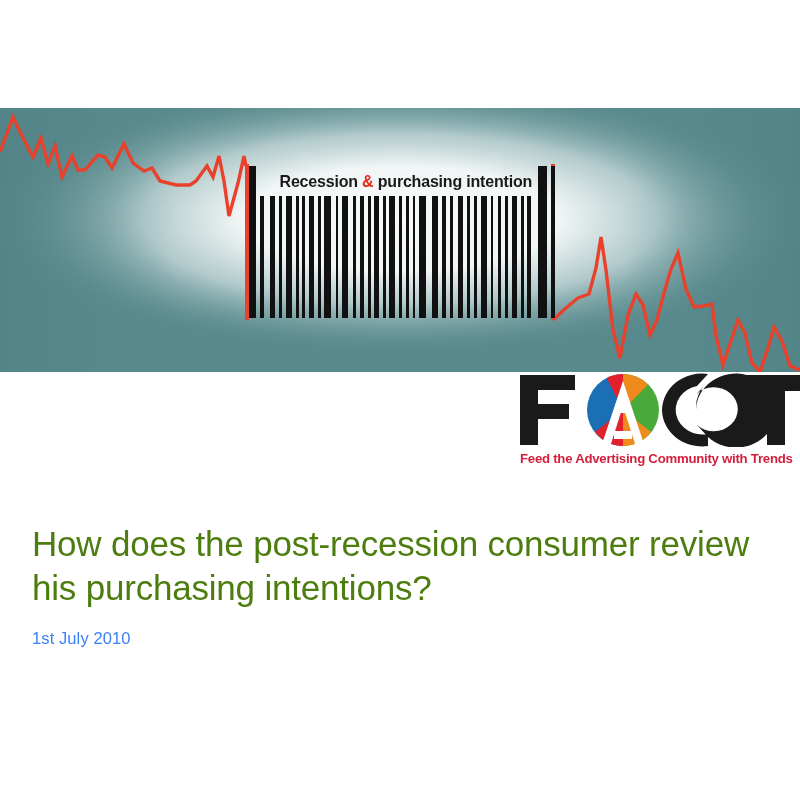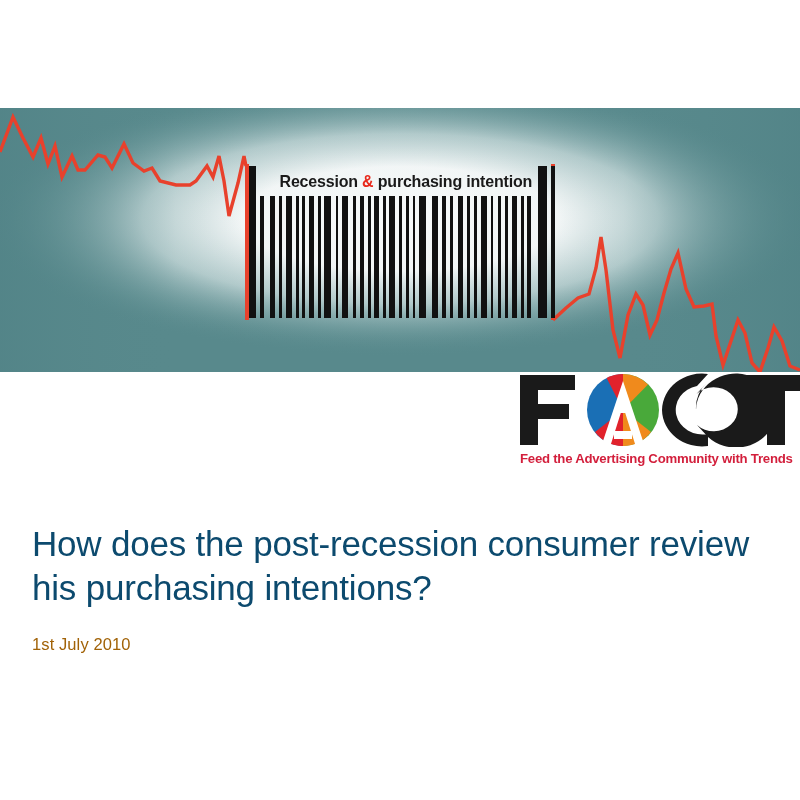--- a/index.html
+++ b/index.html
@@ -115,30 +115,30 @@
     position: absolute;
     left: 32px;
     top: 522px;
     width: 730px;
   }
   .deck-title {
     font-family: "Liberation Sans", sans-serif;
     font-size: 35px;
     line-height: 44px;
     font-weight: normal;
-    color: #0c4a6e;
+    color: #4d7c0f;
     margin: 0;
     letter-spacing: -0.2px;
   }
   .deck-date {
-    margin-top: 26px;
+    margin-top: 20px;
     font-family: "Liberation Sans", sans-serif;
     font-size: 16.5px;
     line-height: 1;
-    color: #a16207;
+    color: #3b82f6;
     letter-spacing: 0.1px;
   }
 </style>
 </head>
 <body>
 
 <div class="hero">
 
   <svg class="hero-svg" viewBox="0 0 800 264" preserveAspectRatio="none">
     <defs>

